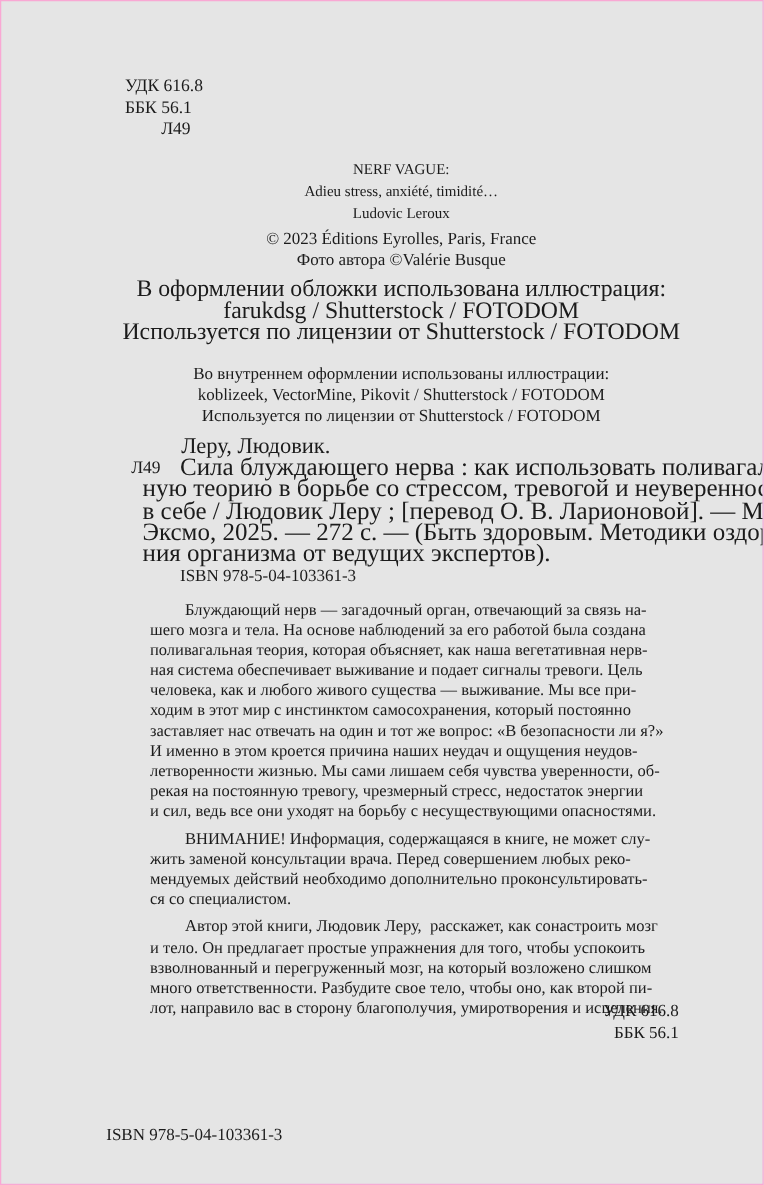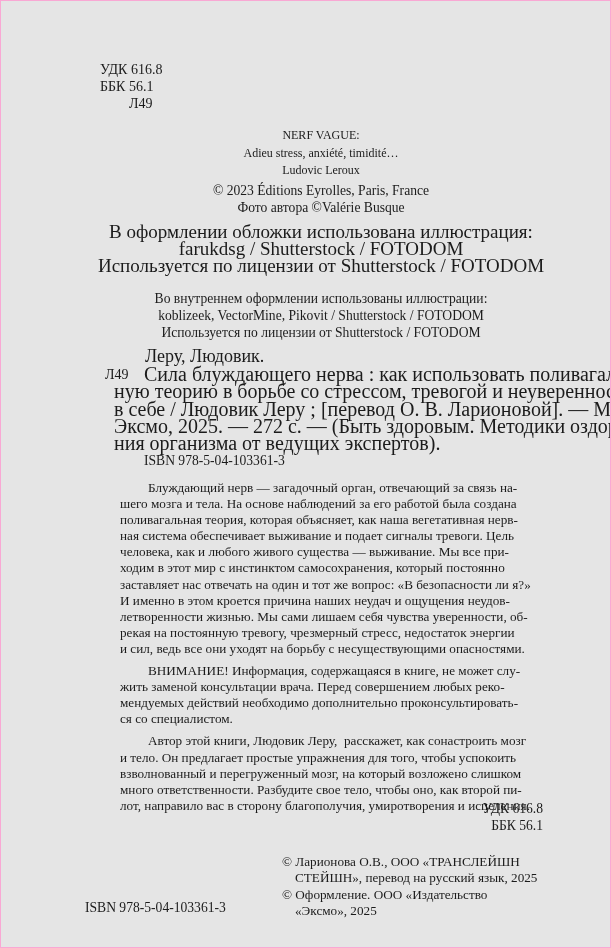--- a/index.html
+++ b/index.html
@@ -82,22 +82,16 @@
     <p>Автор этой книги, Людовик Леру,  расскажет, как сонастроить мозг
 и тело. Он предлагает простые упражнения для того, чтобы успокоить
 взволнованный и перегруженный мозг, на который возложено слишком
 много ответственности. Разбудите свое тело, чтобы оно, как второй пи-
 лот, направило вас в сторону благополучия, умиротворения и исцеления.</p>
   </div>
 
   <div class="block" id="bottom-codes">УДК 616.8
 ББК 56.1</div>
 
-  <div class="block" id="publisher-copyright">
-    <div class="entry">© Ларионова О.В., ООО «ТРАНСЛЕЙШН
-СТЕЙШН», перевод на русский язык, 2025</div>
-    <div class="entry">© Оформление. ООО «Издательство
-«Эксмо», 2025</div>
-  </div>
 
   <div class="block" id="bottom-isbn">ISBN 978-5-04-103361-3</div>
 
 </div>
 
 </body></html>

